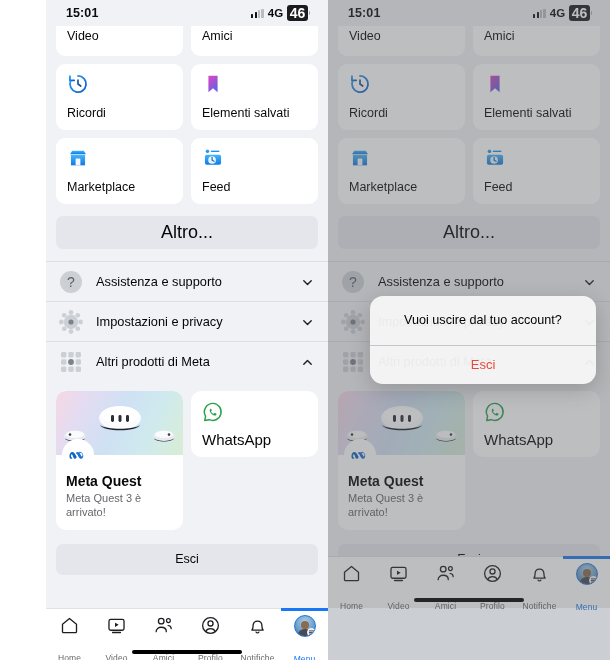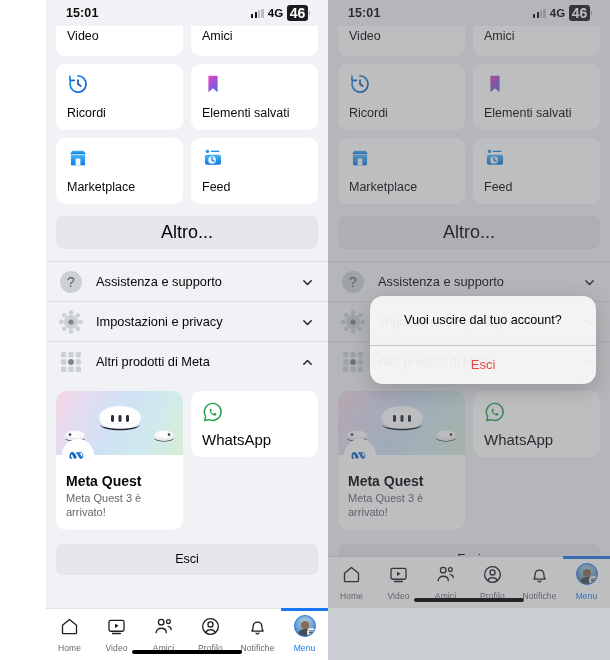--- a/index.html
+++ b/index.html
@@ -124,21 +124,21 @@
   .bottomnav {
     position:absolute; bottom:0; left:0; right:0; height: 52px;
     background:#fff; border-top: 1px solid #dfe1e5;
     display:flex; align-items:flex-start; z-index: 6;
   }
   .tab {
     flex:1; display:flex; flex-direction:column; align-items:center;
     padding-top: 6px; position: relative; height: 100%;
   }
   .tab .tico { width: 22px; height: 22px; display:flex; align-items:center; justify-content:center; }
-  .tab .tlbl { font-size: 8.5px; color:#65676b; margin-top: 6px; letter-spacing:0.1px; }
+  .tab .tlbl { font-size: 8.5px; color:#65676b; margin-top: 17px; letter-spacing:0.1px; }
   .tab.active .tlbl { color:#1877f2; }
   .tab.active::before {
     content:""; position:absolute; top:-1px; left:0; right:0; height:2.5px; background:#1877f2;
   }
   .avatar {
     width:22px; height:22px; border-radius:50%; position:relative;
     background: radial-gradient(circle at 50% 30%, #a9cfe8 0%, #6e9fc4 55%, #3d6a92 100%);
     border: 1.5px solid #1877f2; overflow:hidden;
   }
   .avatar .face {

